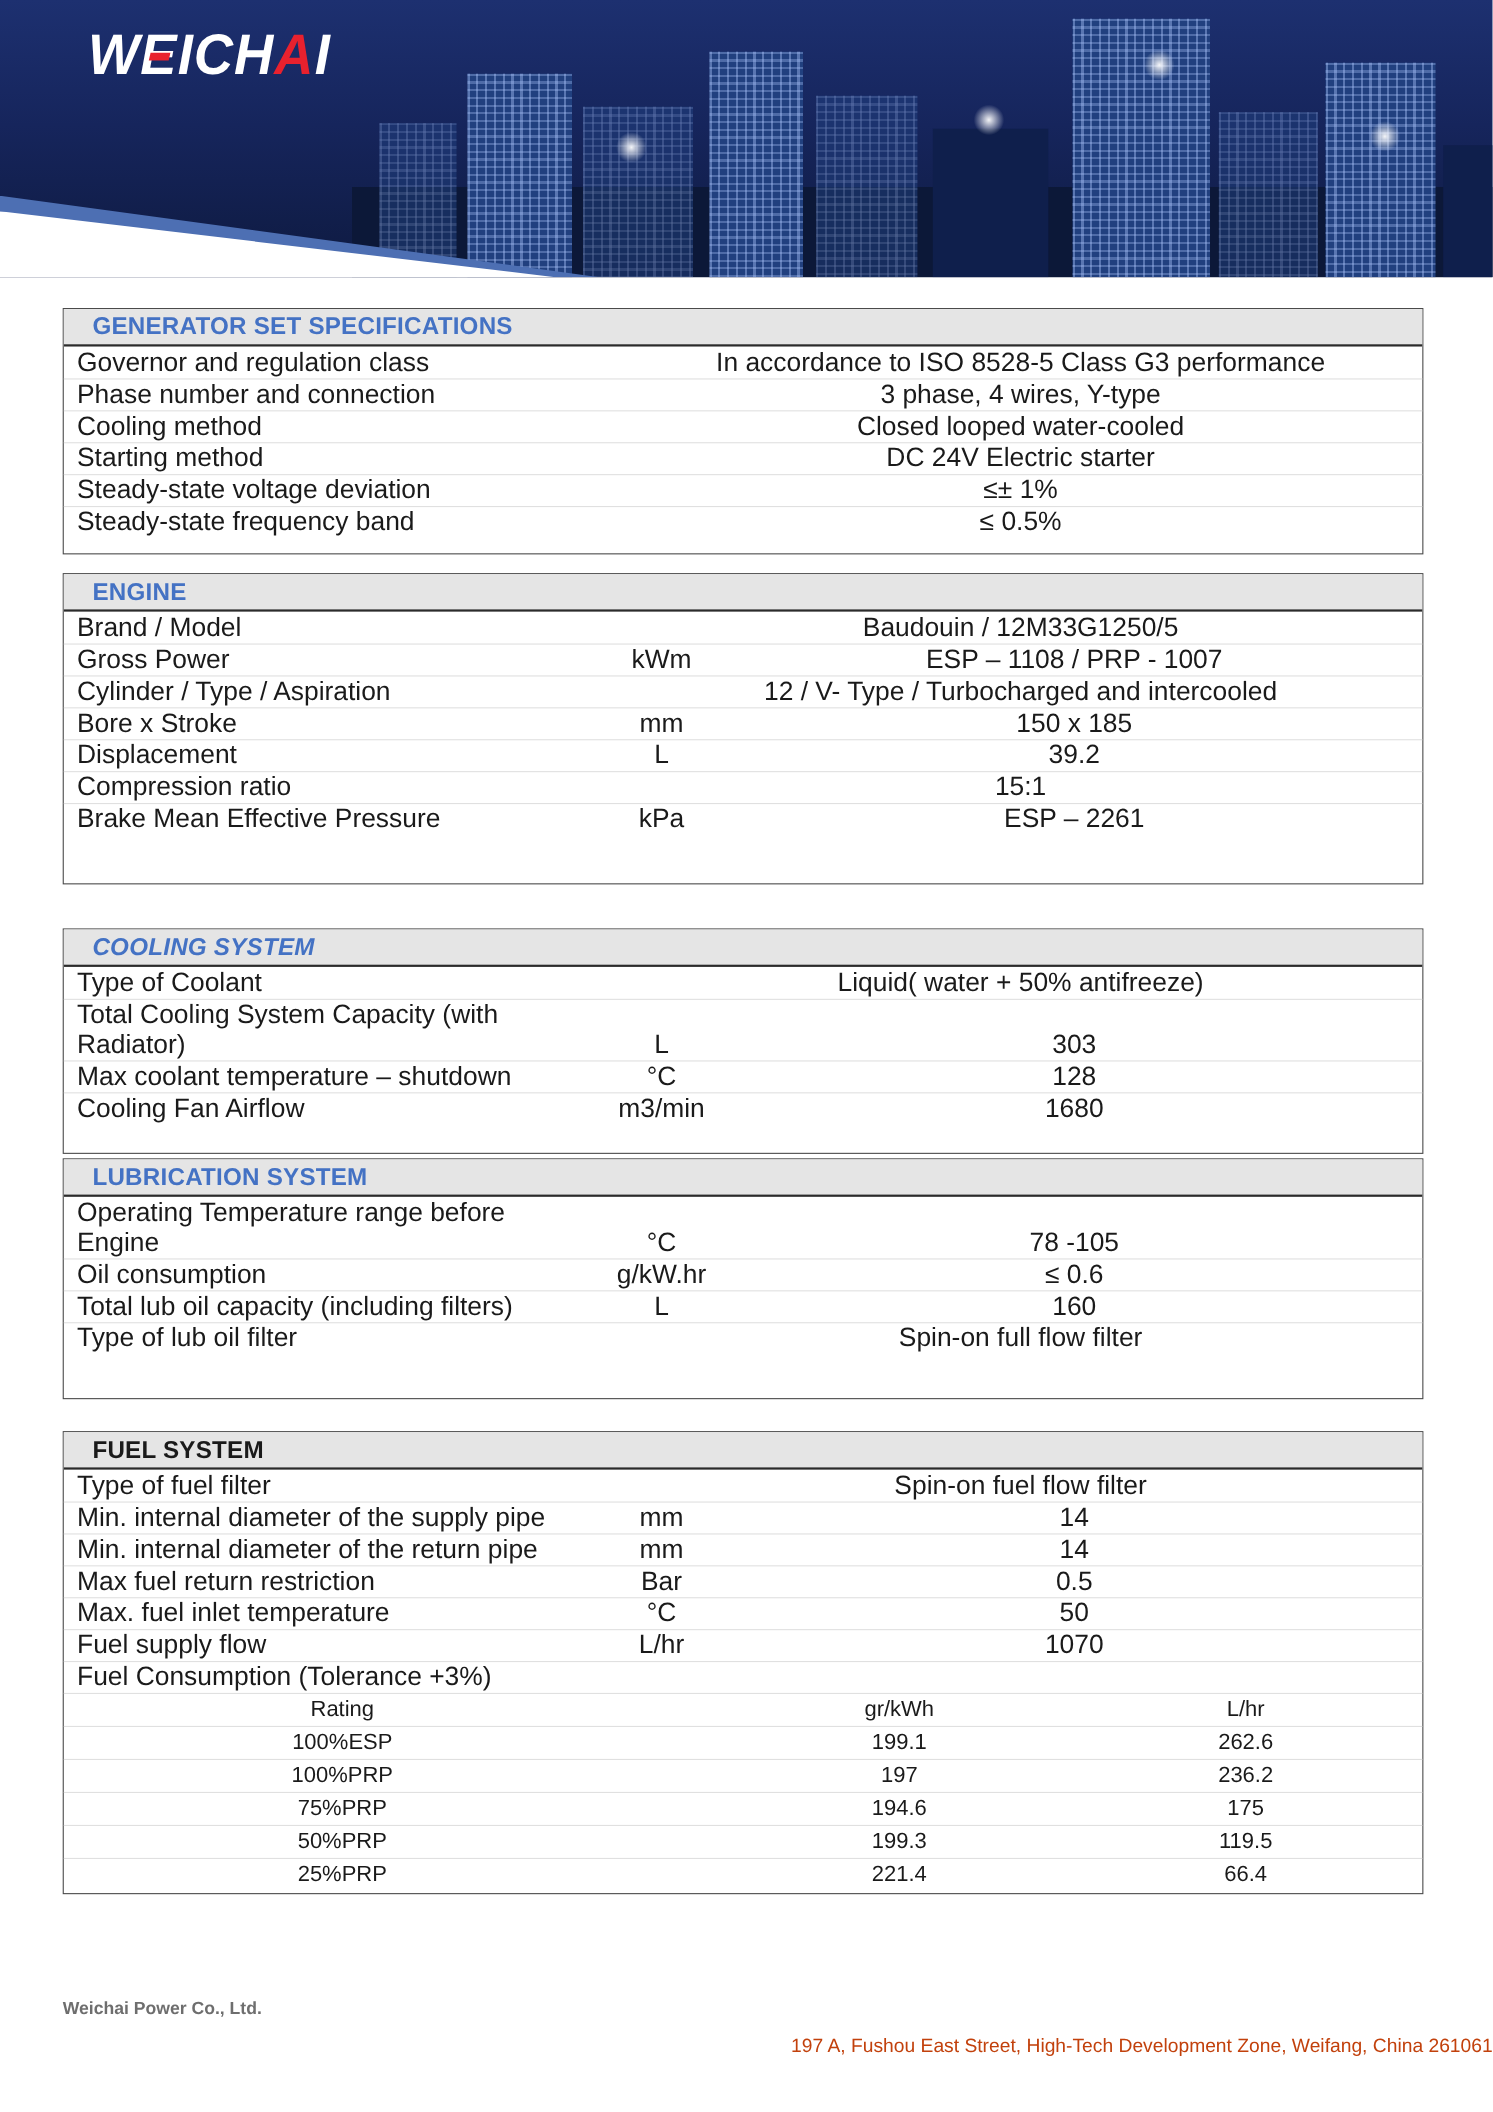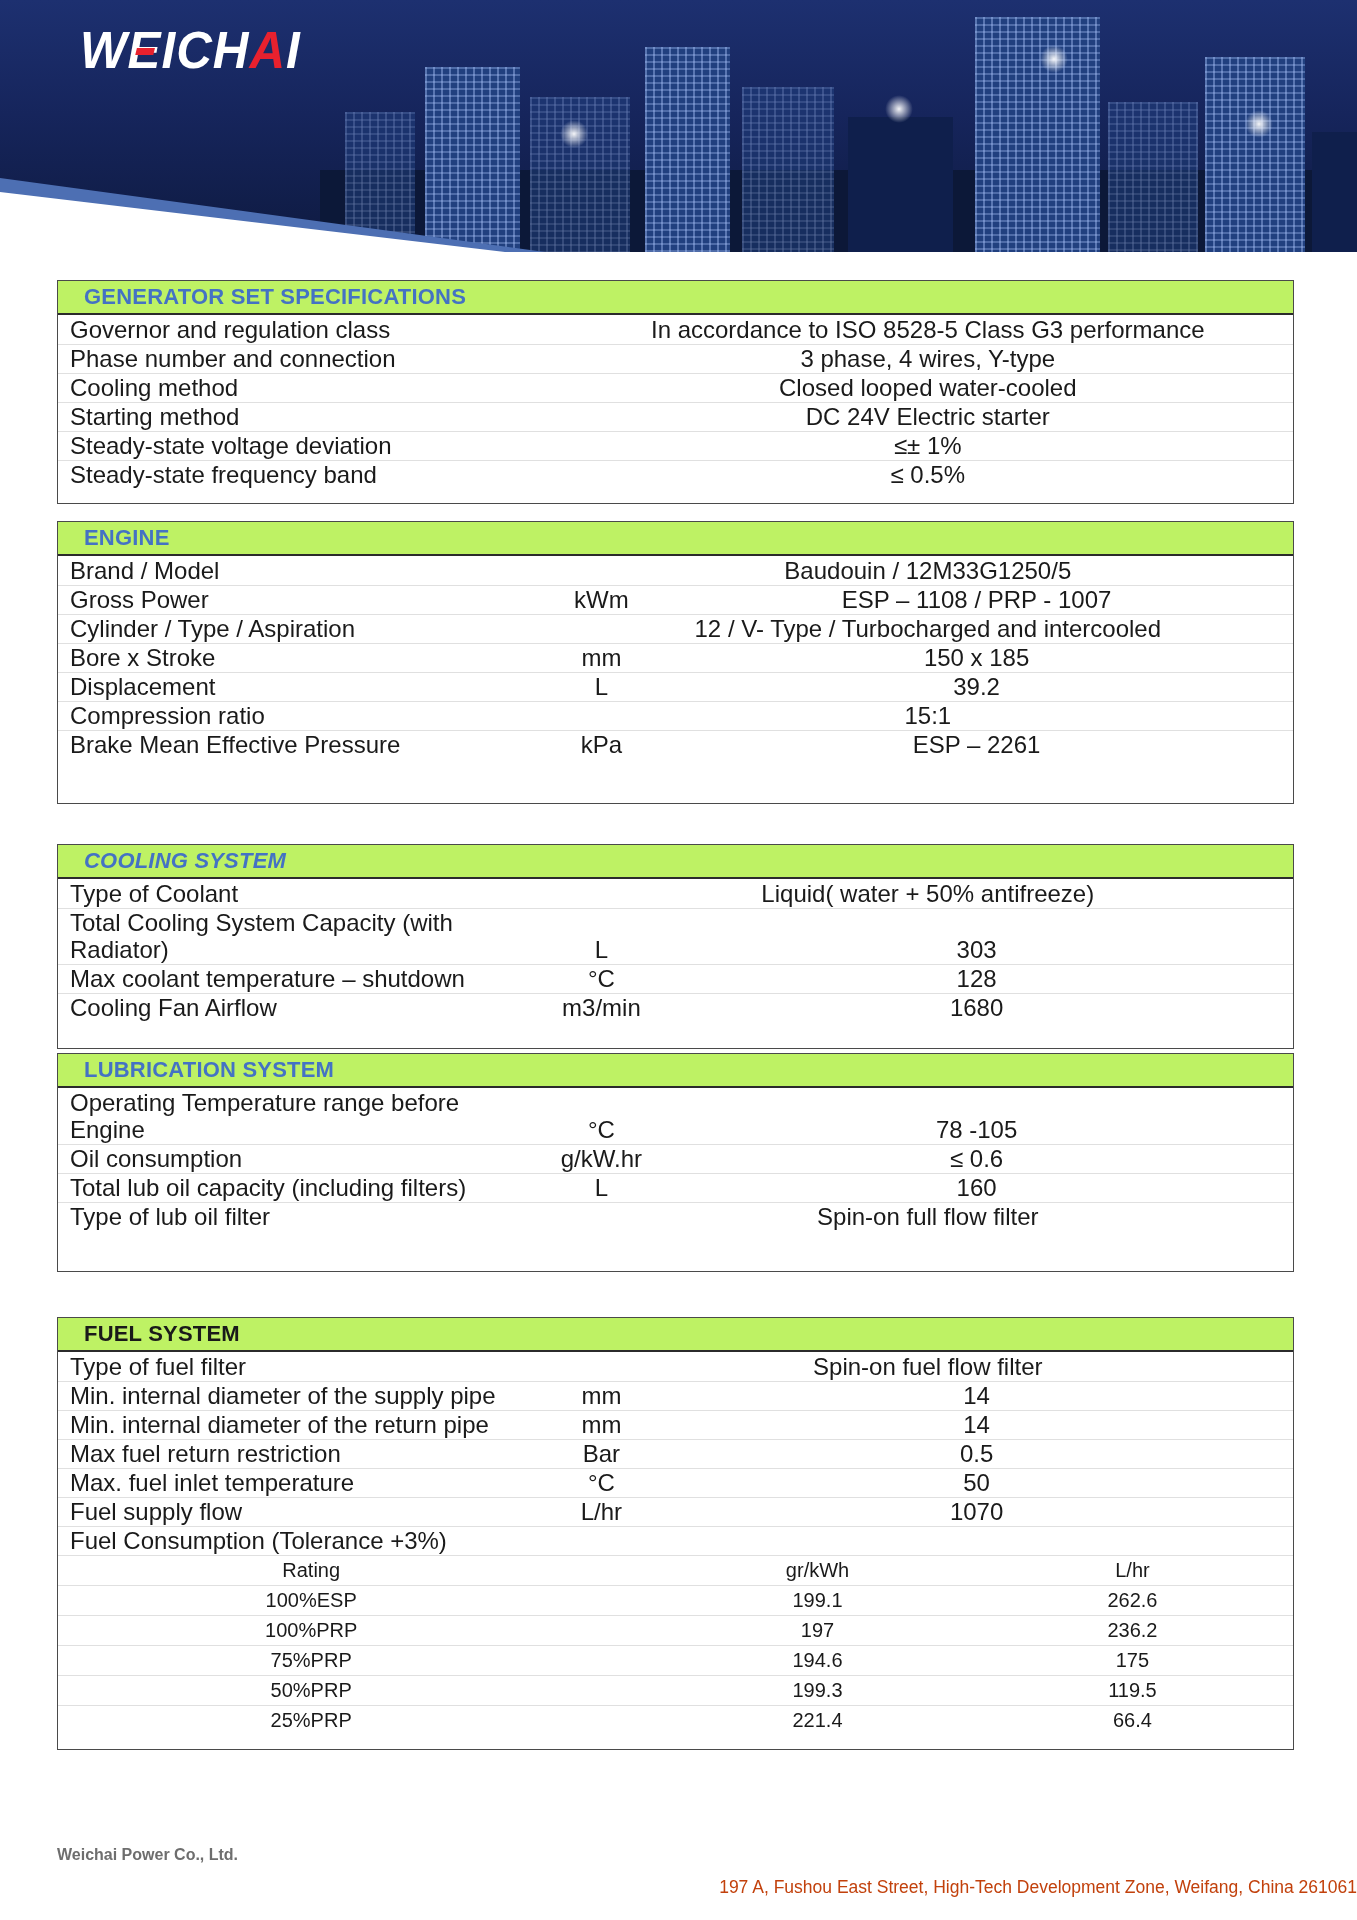--- a/index.html
+++ b/index.html
@@ -38,23 +38,23 @@
     background:#e8212e;transform:skewX(-14deg);}
   
   .content{position:relative;margin-left:57px;width:1237px;}
   .spec-table{
     border:1.5px solid #4a4a4a;background:#ffffff;box-sizing:border-box;
   }
   .t1{margin-top:28px;padding-bottom:14px;}
   .t2{margin-top:17px;padding-bottom:44px;}
   .t3{margin-top:40px;padding-bottom:26px;}
   .t4{margin-top:4px;padding-bottom:40px;}
-  .t5{margin-top:45px;padding-bottom:14px;}
+  .t5{margin-top:29px;padding-bottom:2px;}
   .bar{
-    height:34px;background:#bef264;border-bottom:2px solid #2b2b2b;
+    height:34px;background:#e5e5e5;border-bottom:2px solid #2b2b2b;
     display:flex;align-items:center;padding-left:26px;box-sizing:border-box;
   }
   .bar-title{font-size:22px;font-weight:bold;letter-spacing:.2px;}
   .row{
     display:flex;align-items:flex-end;min-height:29px;font-size:24px;line-height:1.12;
     border-top:1px solid #e0e0e0;box-sizing:border-box;
   }
   .tbody .row:first-child{border-top:none;}
   .row.tall{min-height:56px;}
   .c-label{width:36%;padding-left:12px;box-sizing:border-box;}

